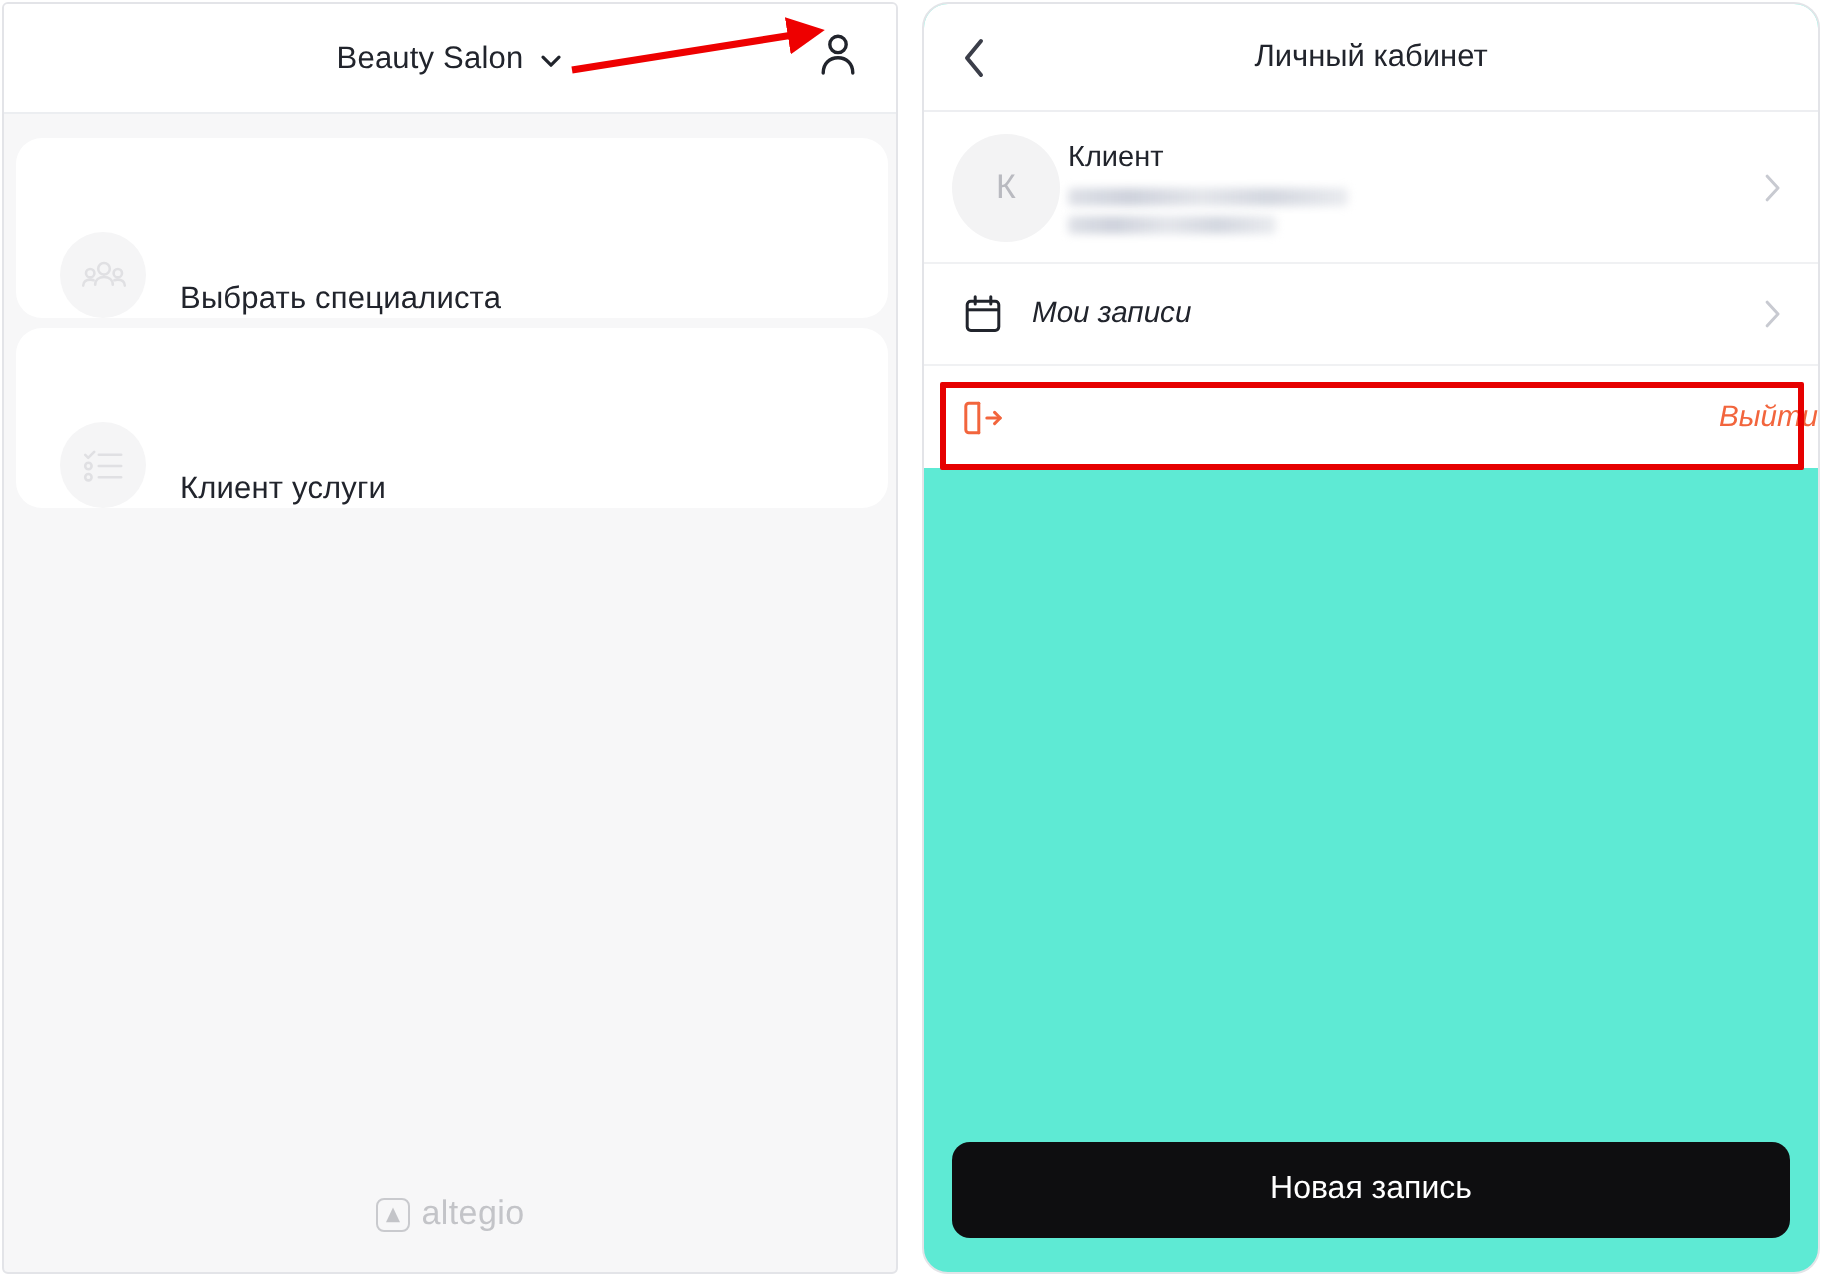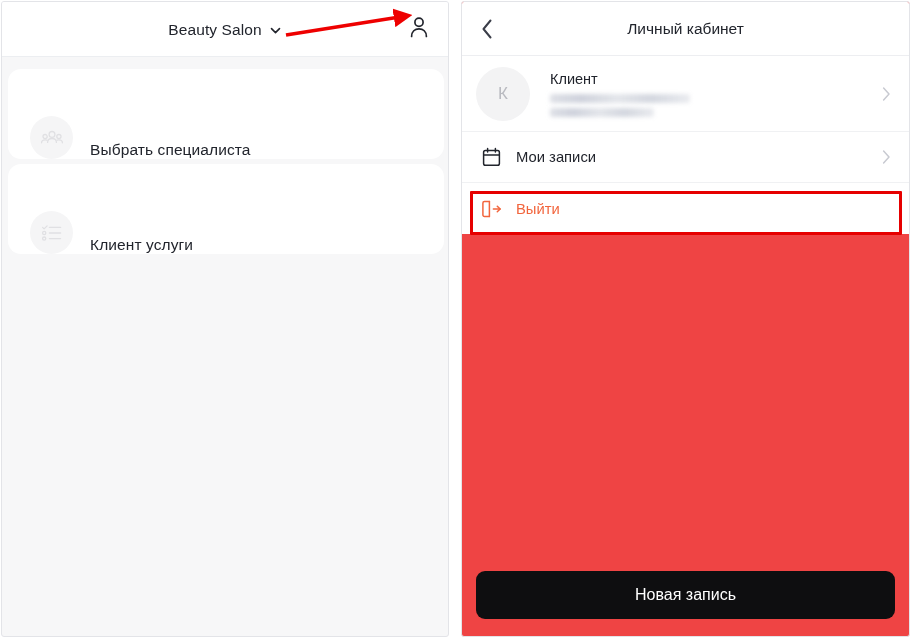--- a/index.html
+++ b/index.html
@@ -131,23 +131,23 @@
     letter-spacing: .2px;
   }
 
   
   #right-panel {
     position: absolute;
     left: 461px;
     top: 1px;
     width: 449px;
     height: 636px;
-    background: #ef4444;
+    background: #5eead4;
     border: 1px solid #e3e4e8;
-    border-radius: 3px;
+    border-radius: 13px;
     overflow: hidden;
   }
 
   #right-header {
     position: relative;
     height: 54px;
     background: #ffffff;
     border-bottom: 1px solid #edeef1;
     display: flex;
     align-items: center;
@@ -184,21 +184,21 @@
     border-radius: 50%;
     background: #f3f3f4;
     display: flex;
     align-items: center;
     justify-content: center;
     font-size: 17px;
     color: #b9bac0;
     flex: 0 0 auto;
   }
   #profile-text {
-    margin-left: 20px;
+    margin-left: 4px;
     display: flex;
     flex-direction: column;
     gap: 2px;
   }
   #profile-name {
     font-size: 14.5px;
     color: #21242c;
     line-height: 18px;
   }
   .blur-line {
@@ -239,30 +239,31 @@
     display: flex;
     align-items: center;
     justify-content: center;
     flex: 0 0 auto;
   }
   .settings-row .row-icon svg { display: block; }
   .settings-row .row-label {
     margin-left: 14px;
     font-size: 14.8px;
     color: #21242c;
+    font-style: italic;
   }
   .row-value {
     position: absolute;
     right: 44px;
     top: 50%;
     transform: translateY(-50%);
     font-size: 14.8px;
     color: #a9abb3;
   }
-  #logout-row { border-bottom: none; }
+  #logout-row { border-bottom: none; justify-content: space-between; }
   #logout-row .row-label { color: #f2653d; }
 
   
   #lang-highlight {
     position: absolute;
     left: 8px;
     top: 189px;
     width: 432px;
     height: 44px;
     border: 3px solid #e60000;
@@ -348,20 +349,28 @@
           <svg width="24" height="24" viewBox="0 0 24 24">
             <path d="M2.6 6.4 L4.1 7.9 L7.1 4.9" fill="none" stroke="#e0e0e3" stroke-width="1.3" stroke-linecap="round" stroke-linejoin="round"></path>
             <circle cx="4.2" cy="12" r="1.6" fill="none" stroke="#e0e0e3" stroke-width="1.3"></circle>
             <circle cx="4.2" cy="17.6" r="1.6" fill="none" stroke="#e0e0e3" stroke-width="1.3"></circle>
             <path d="M9.4 6.4 H20.6 M9.4 12 H20.6 M9.4 17.6 H20.6" stroke="#e0e0e3" stroke-width="1.3" stroke-linecap="round"></path>
           </svg>
         </span>
         <span class="card-label">Клиент услуги</span>
       </div>
 
+      <div id="altegio-logo">
+        <span id="altegio-mark">
+          <svg width="11" height="11" viewBox="0 0 11 11">
+            <path d="M5.5 1.7 L9 9.1 L2 9.1 Z" fill="#c3c4c8"></path>
+          </svg>
+        </span>
+        <span id="altegio-word">altegio</span>
+      </div>
 
     </div>
   </div>
 
   <div id="right-panel">
 
     <div id="right-header">
       <div id="back-btn">
         <svg width="15" height="22" viewBox="0 0 15 22">
           <path d="M10.5 2.5 L3.5 11 L10.5 19.5" fill="none" stroke="#3b3e49" stroke-width="2" stroke-linecap="round" stroke-linejoin="round"></path>

